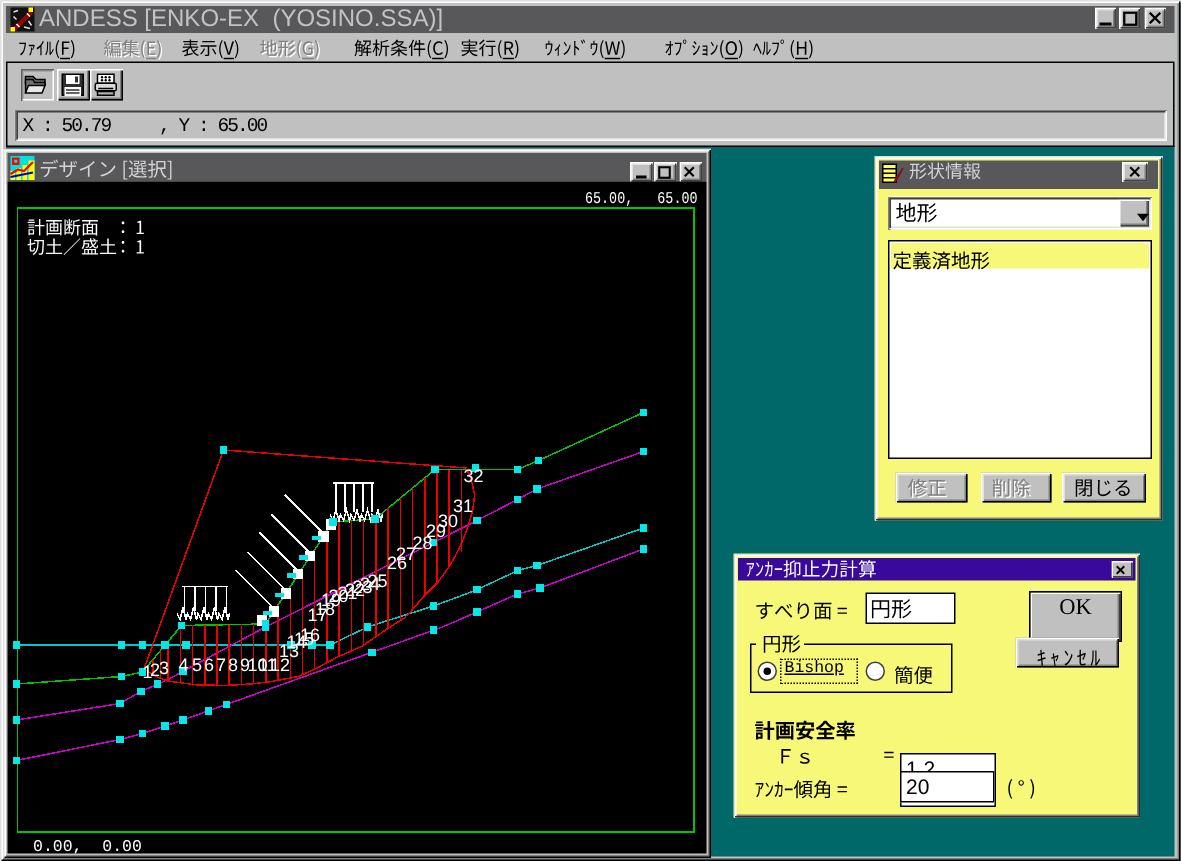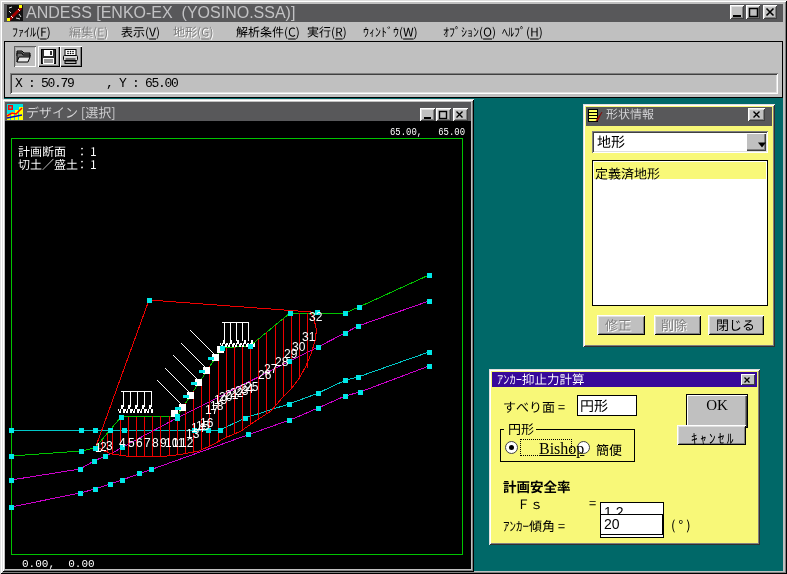--- a/index.html
+++ b/index.html
@@ -88,21 +88,21 @@
   <div class="abs" style="left:252px;top:5px;width:14px;height:11px;background:#c0c0c0;box-shadow:inset 1px 1px 0 #fff,inset -1px -1px 0 #404040"></div>
   <div class="abs field" style="left:88px;top:26px;width:60px;height:21px"></div>
   <div class="abs" id="okbtn">OK</div>
   <div class="abs btn95" id="cancelbtn"></div>
   <div class="abs" id="groupbox"></div>
   <div class="abs radio" style="left:16px;top:72px">
       <div class="dot"></div>
     </div>
   <div class="abs radio" style="left:88px;top:72px"></div>
   <div class="abs" style="left:31px;top:70px;width:52px;height:17px;border:1px dotted #000"></div>
-  <div class="abs" style="left:50px;top:71px;font-size:16px;font-family:Liberation Serif, serif;text-decoration:underline">Bishop</div>
+  <div class="abs" style="left:34px;top:71px;font-size:11px;font-family:Liberation Mono, monospace;text-decoration:underline">Bishop</div>
   <div class="abs field" style="left:111px;top:133px;width:64px;height:36px;padding-left:3px;line-height:19px">1.2</div>
   <div class="abs field" style="left:111px;top:145px;width:63px;height:21px;padding-left:3px;line-height:19px">20</div>
 </div>
 
 <svg class="abs" width="787" height="574" style="left:0;top:0">
 <defs>
       <clipPath id="cnv">
         <rect x="5" y="121" width="466" height="448"></rect>
       </clipPath>
     </defs>

